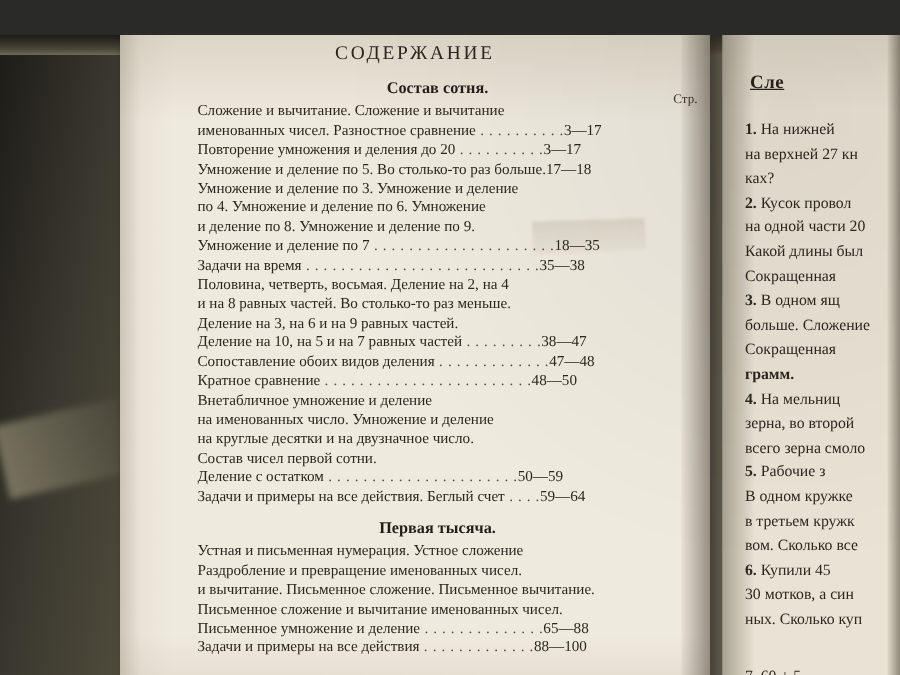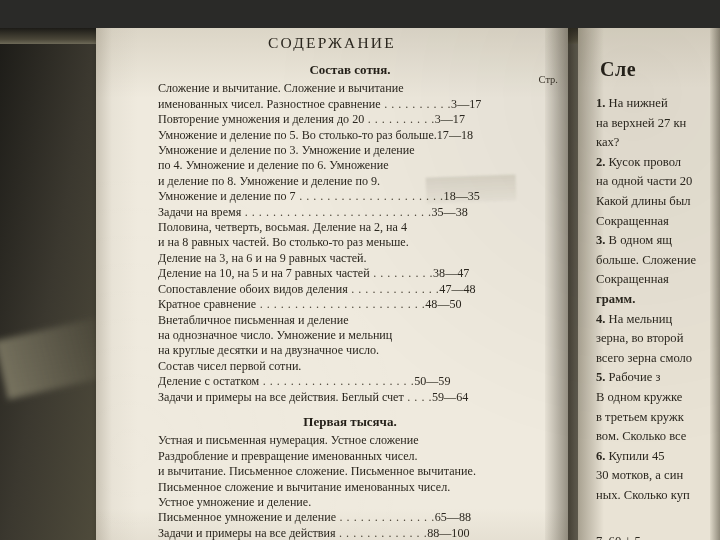--- a/index.html
+++ b/index.html
@@ -132,24 +132,25 @@
     color: #514a3c;
     letter-spacing: .5px;
   }
   .row .pg { }
   .gap { height: 9px; }
 
   
   .rp-head {
     position: absolute;
     left: 600px; top: 30px;
-    font-size: 20px;
+    font-size: 15px;
     font-weight: bold;
     color: #26221b;
     letter-spacing: .5px;
+    text-decoration: underline;
   }
   .rp-body {
     position: absolute;
     left: 596px; top: 66px;
     width: 134px;
     color: #2b271f;
     font-size: 12.6px;
     line-height: 19.6px;
   }
   .rp-body .num { font-weight: bold; }
@@ -196,33 +197,32 @@
           <div class="row"><span class="lbl">по 4. Умножение и деление по 6. Умножение</span></div>
           <div class="row"><span class="lbl">и деление по 8. Умножение и деление по 9.</span></div>
           <div class="row"><span class="lbl">Умножение и деление по 7</span><span class="dots"> . . . . . . . . . . . . . . . . . . . . .</span><span class="pg">18—35</span></div>
           <div class="row"><span class="lbl">Задачи на время</span><span class="dots"> . . . . . . . . . . . . . . . . . . . . . . . . . . .</span><span class="pg">35—38</span></div>
           <div class="row"><span class="lbl">Половина, четверть, восьмая. Деление на 2, на 4</span></div>
           <div class="row"><span class="lbl">и на 8 равных частей. Во столько-то раз меньше.</span></div>
           <div class="row"><span class="lbl">Деление на 3, на 6 и на 9 равных частей.</span></div>
           <div class="row"><span class="lbl">Деление на 10, на 5 и на 7 равных частей</span><span class="dots"> . . . . . . . . .</span><span class="pg">38—47</span></div>
           <div class="row"><span class="lbl">Сопоставление обоих видов деления</span><span class="dots"> . . . . . . . . . . . . .</span><span class="pg">47—48</span></div>
           <div class="row"><span class="lbl">Кратное сравнение</span><span class="dots"> . . . . . . . . . . . . . . . . . . . . . . . .</span><span class="pg">48—50</span></div>
-          <div class="row"><span class="lbl">Внетабличное письменная и деление</span></div>
-          <div class="row"><span class="lbl">на однозначное число. Умножение и мельниц</span></div>
+          <div class="row"><span class="lbl">Внетабличное умножение и деление</span></div>
+          <div class="row"><span class="lbl">на именованных число. Умножение и деление</span></div>
           <div class="row"><span class="lbl">на круглые десятки и на двузначное число.</span></div>
           <div class="row"><span class="lbl">Состав чисел первой сотни.</span></div>
           <div class="row"><span class="lbl">Деление с остатком</span><span class="dots"> . . . . . . . . . . . . . . . . . . . . . .</span><span class="pg">50—59</span></div>
           <div class="row"><span class="lbl">Задачи и примеры на все действия. Беглый счет</span><span class="dots"> . . . .</span><span class="pg">59—64</span></div>
           <div class="gap"></div>
           <div class="section-head">Первая тысяча.</div>
           <div class="row"><span class="lbl">Устная и письменная нумерация. Устное сложение</span></div>
           <div class="row"><span class="lbl">Раздробление и превращение именованных чисел.</span></div>
           <div class="row"><span class="lbl">и вычитание. Письменное сложение. Письменное вычитание.</span></div>
           <div class="row"><span class="lbl">Письменное сложение и вычитание именованных чисел.</span></div>
-          <div class="row"><span class="lbl">Устное умножение и деление.</span></div>
           <div class="row"><span class="lbl">Письменное умножение и деление</span><span class="dots"> . . . . . . . . . . . . . .</span><span class="pg">65—88</span></div>
           <div class="row"><span class="lbl">Задачи и примеры на все действия</span><span class="dots"> . . . . . . . . . . . . .</span><span class="pg">88—100</span></div>
         </div>
     </div>
   </div>
 
   <div class="gutter"></div>
 
   <div class="page-right">
     <div class="page-right-edge"></div>

